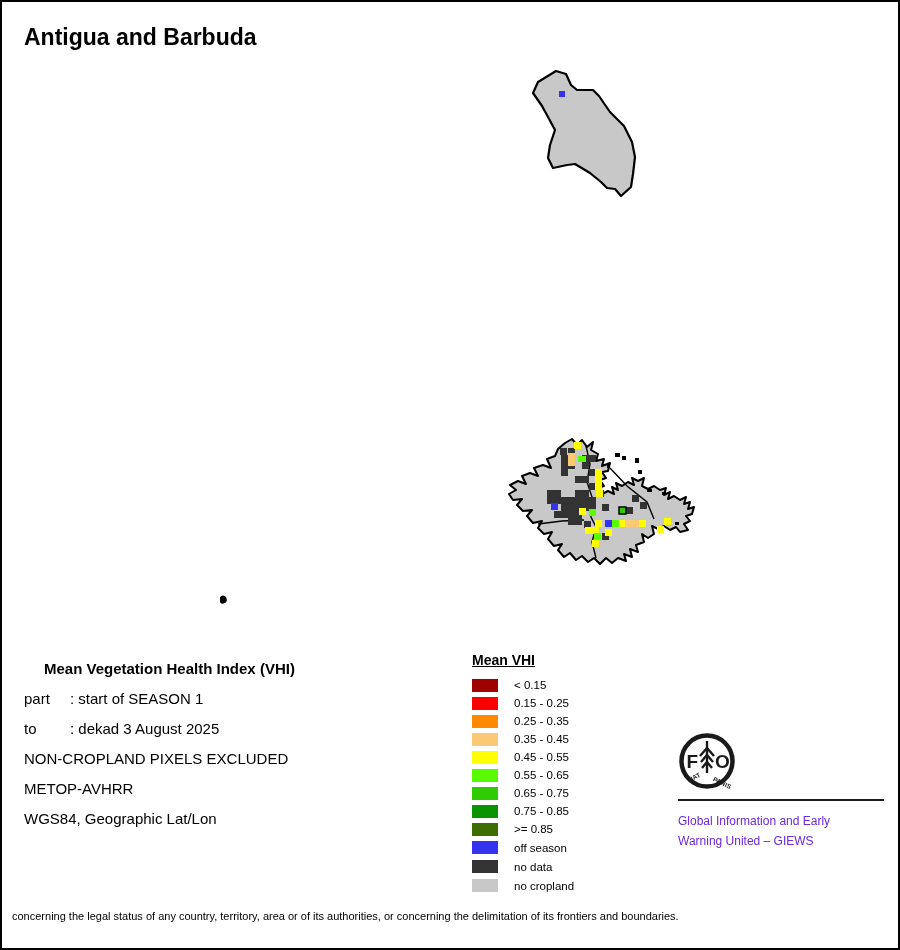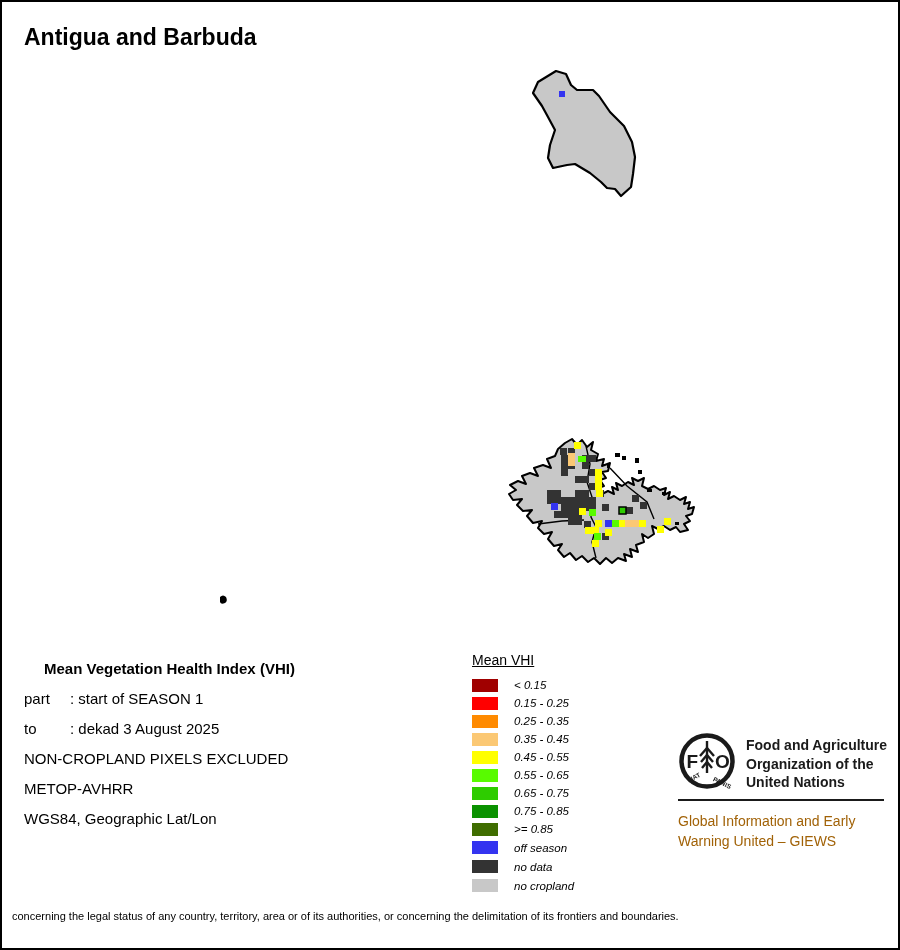--- a/index.html
+++ b/index.html
@@ -21,42 +21,42 @@
   .info-block{
     position:absolute;left:22px;top:652px;
     font-size:15px;color:#000;line-height:30px;white-space:nowrap;
   }
   .info-heading{font-weight:bold;margin-left:20px;}
   .info-label{display:inline-block;width:46px;}
   .legend{
     position:absolute;left:470px;top:650px;
   }
   .legend-title{
-    font-size:14px;font-weight:normal;color:#000;
+    font-size:14px;font-weight:bold;color:#000;
     text-decoration:underline;margin:0 0 8px 0;
   }
-  .lrow{display:flex;align-items:center;height:18px;font-style:italic;}
+  .lrow{display:flex;align-items:center;height:18px;}
   .lrow.extra{height:19px;}
   .swatch{width:26px;height:13px;margin-right:16px;flex:0 0 auto;}
   .llabel{font-size:11.5px;color:#000;}
   .legend-extras{margin-top:0;}
   .fao-block{
     position:absolute;left:676px;top:729px;
     display:flex;gap:10px;align-items:flex-start;
   }
   .fao-org{
     font-size:14px;font-weight:bold;color:#1a1a1a;line-height:18.5px;
     padding-top:5px;
   }
   .fao-rule{
     position:absolute;left:676px;top:797px;width:206px;height:2px;background:#1a1a1a;
   }
   .giews{
     position:absolute;left:676px;top:809px;
-    font-size:14px;color:#a16207;line-height:20px;
+    font-size:12px;color:#6d28d9;line-height:20px;
   }
   .disclaimer{
     position:absolute;left:10px;top:905px;
     font-size:11px;color:#000;line-height:18px;white-space:nowrap;
   }
 </style>
 </head>
 <body>
 
 <div class="frame">
@@ -236,25 +236,20 @@
       <text x="37" y="37" font-family="Liberation Sans, sans-serif" font-size="19" font-weight="bold" fill="#1a1a1a">O</text>
       <g stroke="#1a1a1a" stroke-width="2.4" fill="none">
         <path d="M 29,10 L 29,42"></path>
         <path d="M 29,17 L 22,25 M 29,17 L 36,25"></path>
         <path d="M 29,24 L 23,31 M 29,24 L 35,31"></path>
         <path d="M 29,31 L 24,37 M 29,31 L 34,37"></path>
       </g>
       <text x="10" y="51" font-family="Liberation Sans, sans-serif" font-size="6.5" font-weight="bold" fill="#1a1a1a" transform="rotate(-28 12 50)">FIAT</text>
       <text x="35" y="53" font-family="Liberation Sans, sans-serif" font-size="6.5" font-weight="bold" fill="#1a1a1a" transform="rotate(26 42 50)">PANIS</text>
     </svg>
-    <div class="fao-org">
-      <div>Food and Agriculture</div>
-      <div>Organization of the</div>
-      <div>United Nations</div>
-    </div>
   </div>
   <div class="fao-rule"></div>
   <div class="giews">
     <div>Global Information and Early</div>
     <div>Warning United – GIEWS</div>
   </div>
 
   <div class="disclaimer">
     <div>concerning the legal status of any country, territory, area or of its authorities, or concerning the delimitation of its frontiers and boundaries.</div>
   </div>

